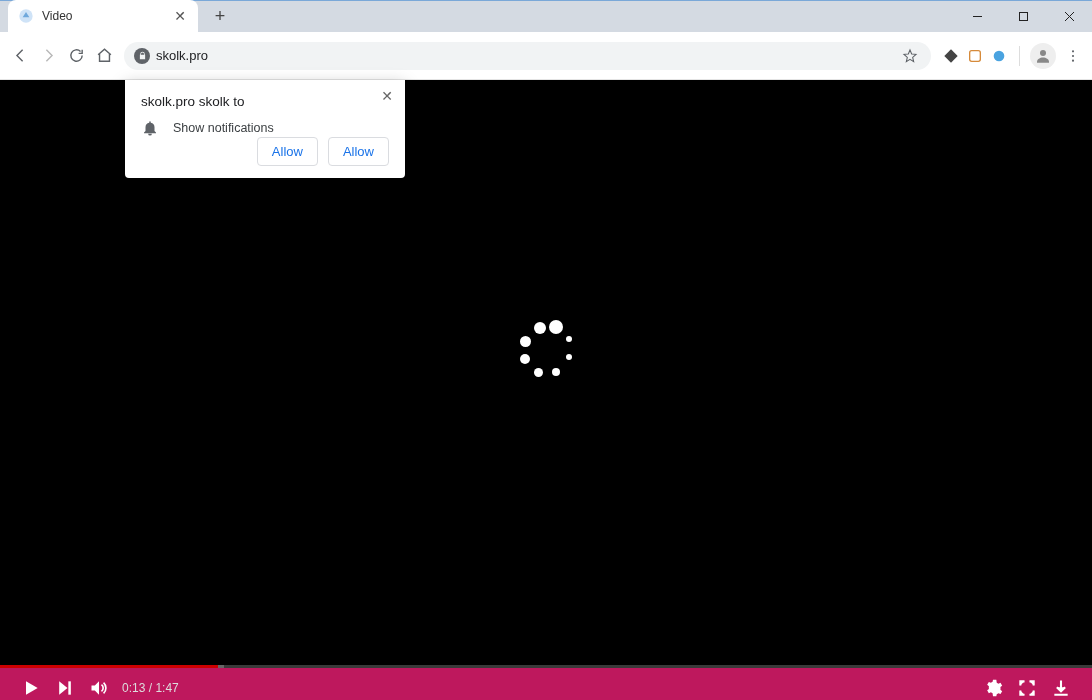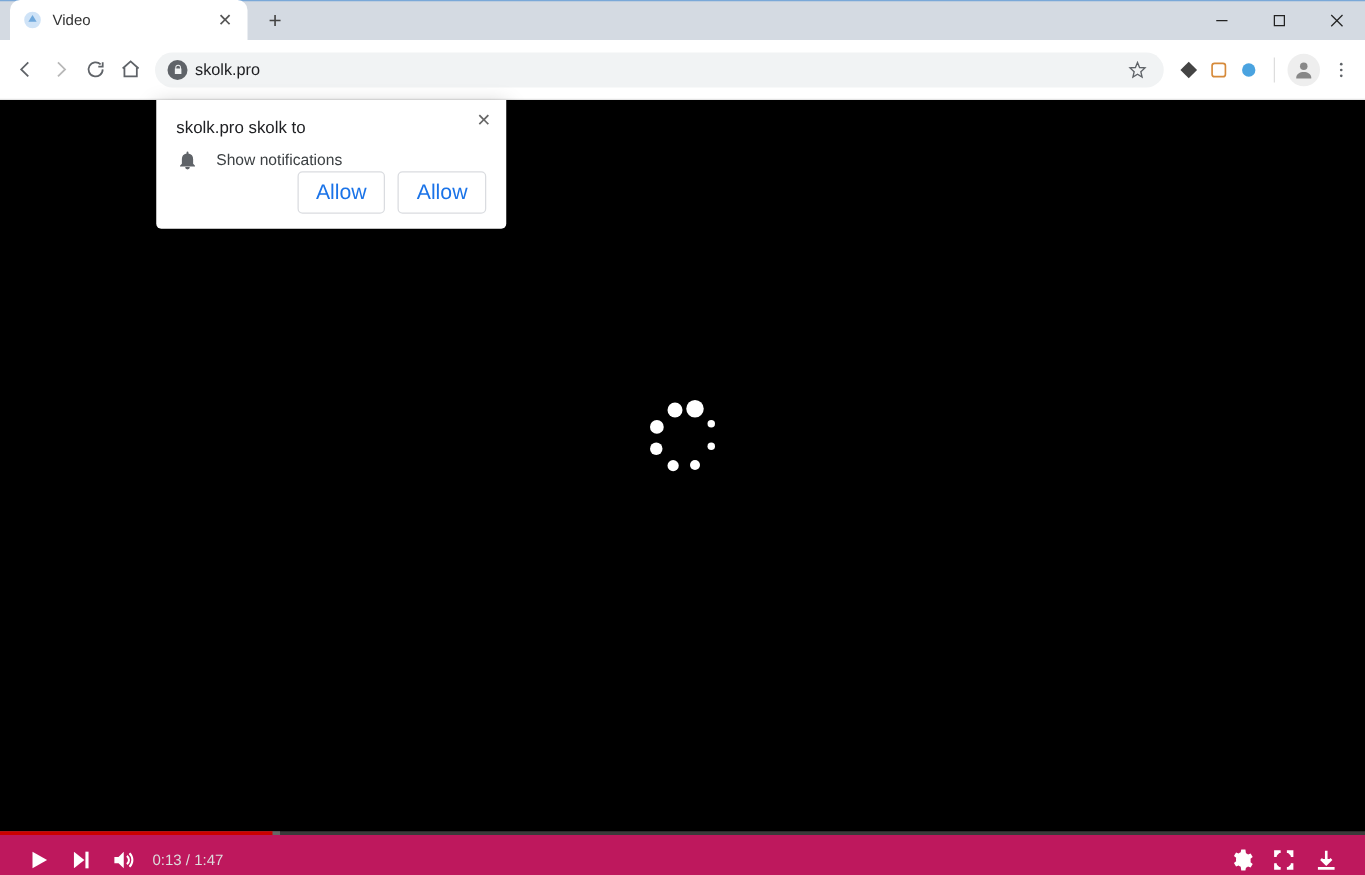--- a/index.html
+++ b/index.html
@@ -40,21 +40,21 @@
   .content { position:relative; width:100%; height:628px; background:#000; }
 
   
   .perm { position:absolute; left:125px; top:0; width:280px; background:#fff; border-radius:0 0 4px 4px; box-shadow:0 4px 16px rgba(0,0,0,.25); padding:14px 16px 12px; z-index:10;}
   .perm .pclose { position:absolute; right:8px; top:6px; font-size:14px; color:#666; cursor:pointer; width:20px; height:20px; display:flex; align-items:center; justify-content:center;}
   .perm .ptitle { font-size:13.5px; color:#202124; margin-bottom:10px;}
   .perm .prow { display:flex; align-items:center; gap:14px; }
   .perm .bell { width:18px; height:18px; display:flex; align-items:center; justify-content:center;}
   .perm .ptext { font-size:12.5px; color:#3c4043;}
   .perm .pactions { display:flex; justify-content:flex-end; gap:10px;}
-  .perm .pbtn { border:1px solid #dadce0; background:#fff; color:#1a73e8; font-size:17px; padding:6px 14px; border-radius:4px; cursor:pointer;}
+  .perm .pbtn { border:1px solid #dadce0; background:#fff; color:#1a73e8; font-size:13px; padding:6px 14px; border-radius:4px; cursor:pointer;}
 
   
   .spinner { position:absolute; left:50%; top:43%; transform:translate(-50%,-50%); width:60px; height:60px;}
   .spinner .dot { position:absolute; border-radius:50%; background:#fff;}
   
   .d0 { width:14px; height:14px; left:33px; top:0; background:#fff;}
   .d1 { width:6px;  height:6px;  left:50px; top:16px; background:#555;}
   .d2 { width:6px;  height:6px;  left:50px; top:34px; background:#666;}
   .d3 { width:8px;  height:8px;  left:36px; top:48px; background:#888;}
   .d4 { width:9px;  height:9px;  left:18px; top:48px; background:#aaa;}

